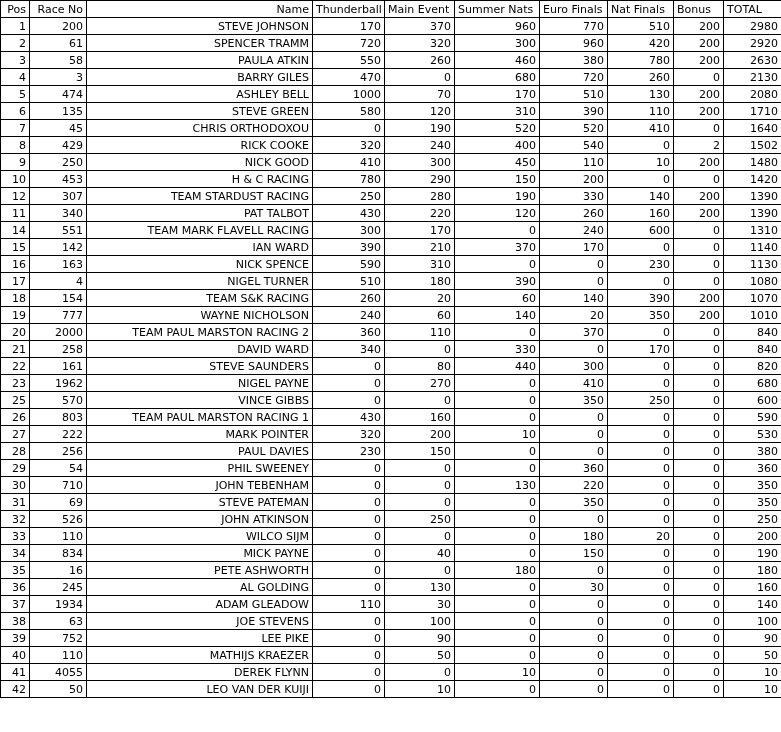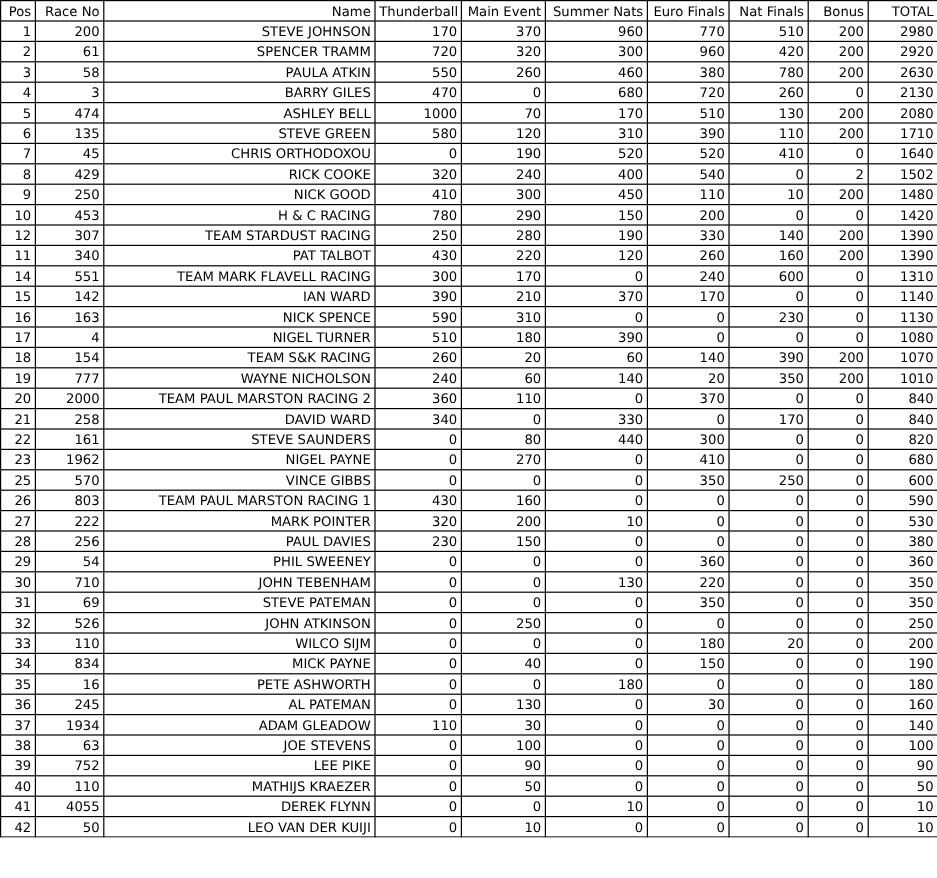--- a/index.html
+++ b/index.html
@@ -23,21 +23,21 @@
     height: 16px;
     padding: 0 3px;
     overflow: hidden;
     white-space: nowrap;
     vertical-align: middle;
     background: #ffffff;
     color: #000000;
   }
   .al { text-align: right; }
   .ar { text-align: right; }
-  .ac { text-align: right; }
+  .ac { text-align: left; }
 </style>
 </head>
 <body>
 
 <table>
   <colgroup id="colgroup">
       <col style="width: 29px;">
       <col style="width: 57px;">
       <col style="width: 226px;">
       <col style="width: 72px;">
@@ -455,21 +455,21 @@
         <td class="ar">0</td>
         <td class="ar">180</td>
         <td class="ar">0</td>
         <td class="ar">0</td>
         <td class="ar">0</td>
         <td class="ar">180</td>
       </tr>
       <tr>
         <td class="ar">36</td>
         <td class="ar">245</td>
-        <td class="al">AL PATEMAN</td>
+        <td class="al">AL GOLDING</td>
         <td class="ar">0</td>
         <td class="ar">130</td>
         <td class="ar">0</td>
         <td class="ar">30</td>
         <td class="ar">0</td>
         <td class="ar">0</td>
         <td class="ar">160</td>
       </tr>
       <tr>
         <td class="ar">37</td>

